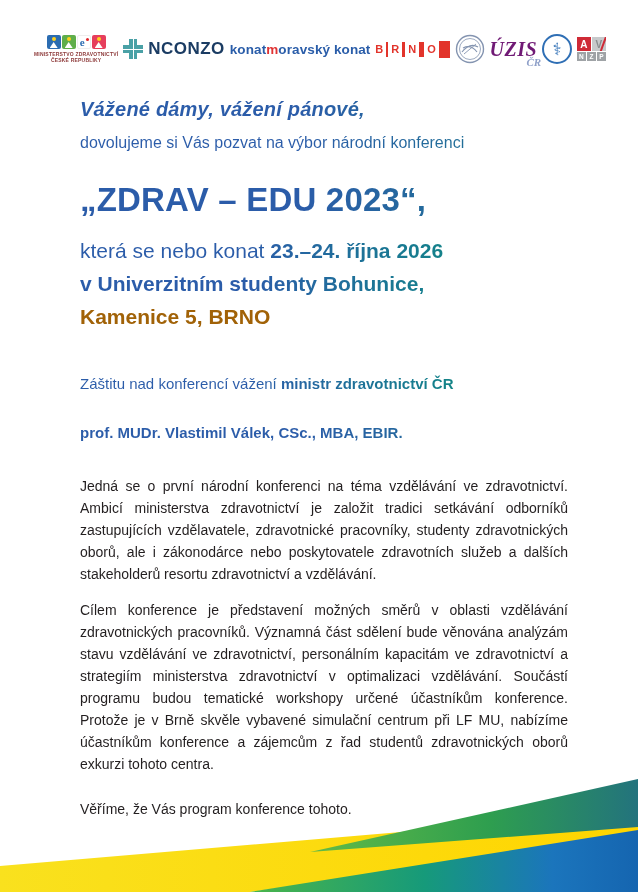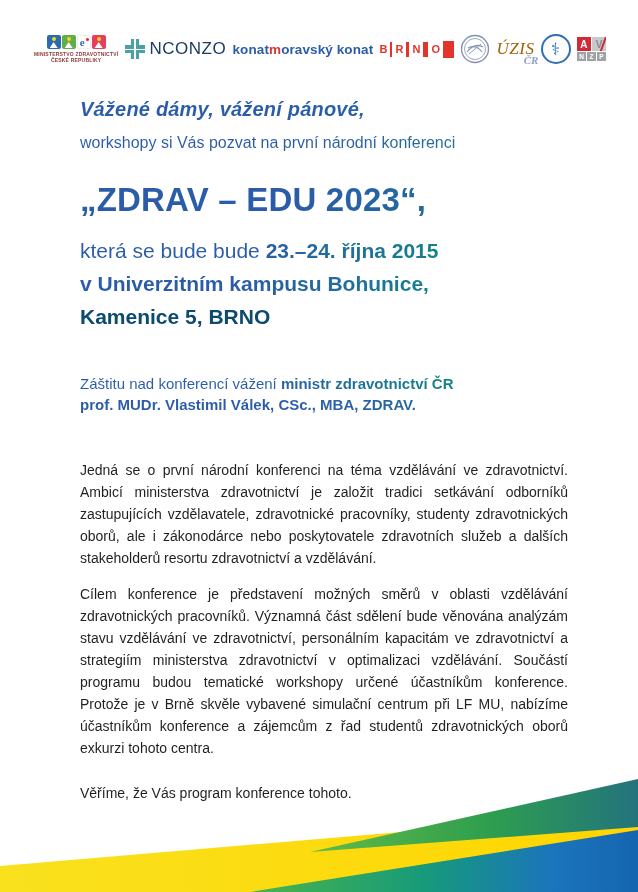--- a/index.html
+++ b/index.html
@@ -34,39 +34,39 @@
              font-size:5px; line-height:6px; letter-spacing:.2px; }
 
   
   .nconzo { gap:5px; }
   .nconzo-cross { position:relative; width:20px; height:20px; }
   .nconzo-cross::before, .nconzo-cross::after { content:""; position:absolute; background:#4aa1a6; }
   .nconzo-cross::before { left:6px; top:0; width:8px; height:20px; }
   .nconzo-cross::after  { top:6px; left:0; width:20px; height:8px; }
   .nconzo-gap { position:absolute; left:9.5px; top:0; width:1.5px; height:20px; background:#fff; z-index:2; }
   .nconzo-gap2{ position:absolute; top:9.5px; left:0; height:1.5px; width:20px; background:#fff; z-index:2; }
-  .nconzo-word { font-weight:normal; font-size:17px; letter-spacing:.5px; color:#1b3c63; }
+  .nconzo-word { font-weight:bold; font-size:17px; letter-spacing:.5px; color:#1b3c63; }
 
   
   .jmk { font-weight:bold; font-size:13.5px; color:#2a5da9; letter-spacing:.1px; }
   .jmk .m-red { color:#e03434; }
 
   
   .brno { gap:3px; align-items:center; }
   .brno .bl { color:#e2342b; font-weight:bold; font-size:11px; }
   .brno .bar { background:#e2342b; height:15px; }
   .brno .bar.w1{ width:2px; } .brno .bar.w2{ width:3px; } .brno .bar.w3{ width:5px; }
   .brno .block { background:#e2342b; width:11px; height:17px; }
 
   
   .seal svg { display:block; }
 
   
   .uzis { position:relative; font-family:"Liberation Serif", serif; }
-  .uzis-main { font-weight:normal; font-style:italic; font-size:17px; color:#a16207; letter-spacing:.5px; }
+  .uzis-main { font-weight:bold; font-style:italic; font-size:20px; color:#701a75; letter-spacing:.5px; }
   .uzis-sub { position:absolute; right:-4px; bottom:-7px; font-weight:bold; font-style:italic;
               font-size:11px; color:#8fa0c9; }
 
   
   .emblem { width:30px; height:30px; border:2px solid #2f6fb5; border-radius:50%;
             display:flex; align-items:center; justify-content:center;
             color:#2f6fb5; font-size:17px; line-height:1; }
 
   
   .avnzp { flex-direction:column; gap:1px; align-items:flex-start; }
@@ -90,26 +90,26 @@
     background:linear-gradient(90deg,#2b5ca9 0%,#2b5ca9 35%,#157f8d 72%,#0f9e62 100%);
     -webkit-background-clip:text; background-clip:text; color:transparent;
   }
 
   .salutation { font-size:20px; font-weight:bold; font-style:italic; letter-spacing:.2px; }
   .intro { margin-top:13px; font-size:16px; }
   .title { margin-top:29px; font-size:33px; font-weight:bold; letter-spacing:.2px; }
   .when-where { margin-top:15px; font-size:21px; line-height:33px; }
   .when-where .bold { font-weight:bold; }
   .venue-line { font-size:21px; font-weight:bold; line-height:33px; }
-  .venue-last { color:#0c4a6e; }
+  .venue-last { color:#a16207; }
 
   .patronage { margin-top:40px; font-size:15px; line-height:21px; }
-  .patronage .bold { font-weight:bold; }
-
-  .body-text { margin-top:44px; }
+  .patronage .bold { font-weight:bold;margin-top:28px; }
+
+  .body-text { margin-top:32px; }
   .body-text p { font-size:14px; line-height:22px; text-align:justify; color:#231f20; }
   .body-text p + p { margin-top:14px; }
   .note { margin-top:26px; font-size:14px; color:#231f20; }
 
   .closing { margin-top:36px; text-align:right; font-size:14px; line-height:23px; color:#231f20; }
   .closing .committee { font-style:italic; }
 
   
   .footer-art { position:absolute; left:0; bottom:0; width:638px; height:120px; pointer-events:none; }
 </style>
@@ -199,35 +199,35 @@
         <span class="sq small">Z</span>
         <span class="sq small">P</span>
       </div>
     </div>
   </div>
 
   <div class="content">
 
     <div class="salutation grad-blue-teal">Vážené dámy, vážení pánové,</div>
 
-    <div class="intro grad-blue-teal">workshopy si Vás pozvat na první národní konferenci</div>
+    <div class="intro grad-blue-teal">dovolujeme si Vás pozvat na výbor národní konferenci</div>
 
     <div class="title grad-blue-teal">„ZDRAV – EDU 2023“,</div>
 
     <div class="when-where grad-blue-green">
-      <span>která se bude bude </span><span class="bold">23.–24. října 2015</span>
-    </div>
-    <div class="venue-line grad-blue-green">v Univerzitním kampusu Bohunice,</div>
+      <span>která se nebo konat </span><span class="bold">23.–24. října 2026</span>
+    </div>
+    <div class="venue-line grad-blue-green">v Univerzitním studenty Bohunice,</div>
     <div class="venue-line venue-last">Kamenice 5, BRNO</div>
 
     <div class="patronage">
       <div class="grad-blue-green">
         <span>Záštitu nad konferencí vážení </span><span class="bold">ministr zdravotnictví ČR</span>
       </div>
-      <div class="bold grad-blue-teal">prof. MUDr. Vlastimil Válek, CSc., MBA, ZDRAV.</div>
+      <div class="bold grad-blue-teal">prof. MUDr. Vlastimil Válek, CSc., MBA, EBIR.</div>
     </div>
 
     <div class="body-text">
       <p>Jedná se o první národní konferenci na téma vzdělávání ve zdravotnictví. Ambicí ministerstva zdravotnictví je založit tradici setkávání odborníků zastupujících vzdělavatele, zdravotnické pracovníky, studenty zdravotnických oborů, ale i zákonodárce nebo poskytovatele zdravotních služeb a dalších stakeholderů resortu zdravotnictví a vzdělávání.</p>
       <p>Cílem konference je představení možných směrů v oblasti vzdělávání zdravotnických pracovníků. Významná část sdělení bude věnována analýzám stavu vzdělávání ve zdravotnictví, personálním kapacitám ve zdravotnictví a strategiím ministerstva zdravotnictví v optimalizaci vzdělávání. Součástí programu budou tematické workshopy určené účastníkům konference. Protože je v Brně skvěle vybavené simulační centrum při LF MU, nabízíme účastníkům konference a zájemcům z řad studentů zdravotnických oborů exkurzi tohoto centra.</p>
     </div>
 
     <div class="note">Věříme, že Vás program konference tohoto.</div>
 
     <div class="closing">

